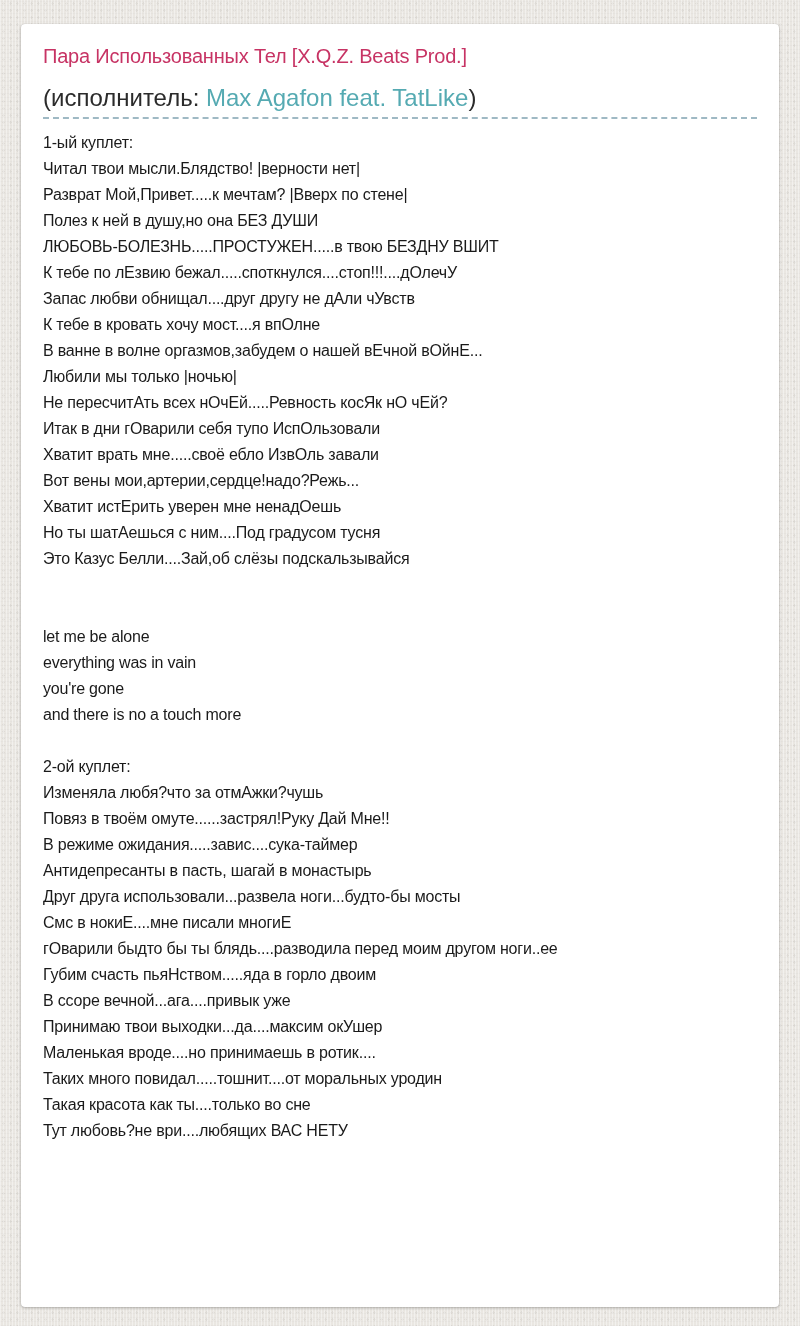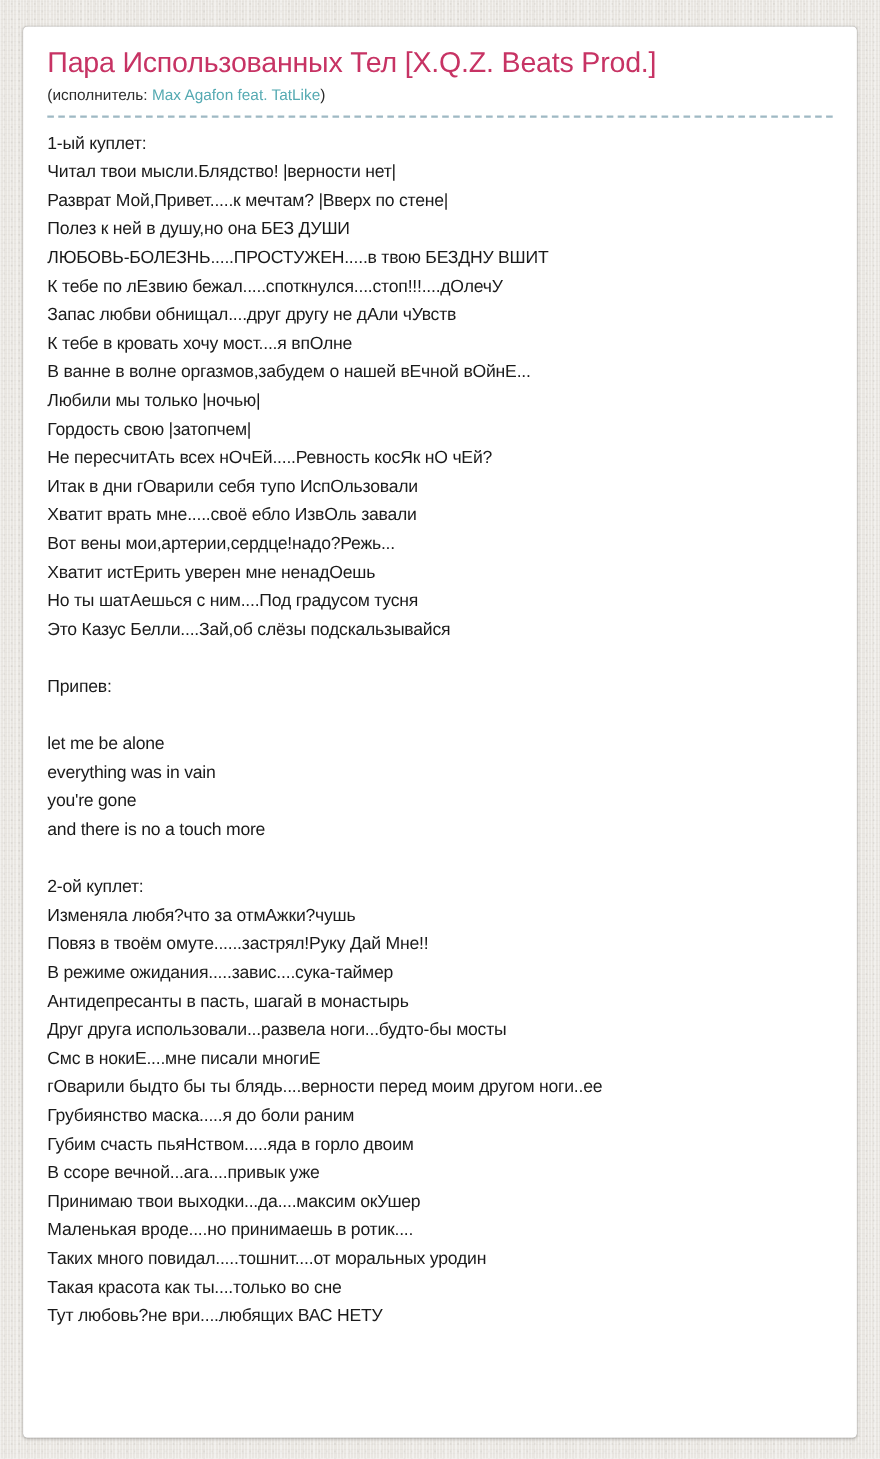--- a/index.html
+++ b/index.html
@@ -27,29 +27,29 @@
     position:absolute;
     left:21px; top:24px;
     width:758px; height:1283px;
     background:var(--card-background);
     border-radius:4px;
     box-shadow:0 1px 3px rgba(0,0,0,.28), 0 0 1px rgba(0,0,0,.15);
     padding:17px 22px 0 22px;
     overflow:hidden;
   }
   .page-title{
-    font-size:26px;
+    font-size:20px;
     line-height:30px;
     font-weight:normal;
     color:var(--title);
     letter-spacing:-0.2px;
-    margin-bottom:4px;
+    margin-bottom:16px;
   }
   .artist-line{
-    font-size:14px;
+    font-size:24px;
     line-height:22px;
     color:#2b2b2b;
     padding-bottom:8px;
     border-bottom:2px dashed var(--divider-dots);
   }
   .artist-link{
     color:var(--artist-link);
     text-decoration:none;
     cursor:pointer;
   }
@@ -77,45 +77,42 @@
       <div class="lyr-line">1-ый куплет:</div>
       <div class="lyr-line">Читал твои мысли.Блядство! |верности нет|</div>
       <div class="lyr-line">Разврат Мой,Привет.....к мечтам? |Вверх по стене|</div>
       <div class="lyr-line">Полез к ней в душу,но она БЕЗ ДУШИ</div>
       <div class="lyr-line">ЛЮБОВЬ-БОЛЕЗНЬ.....ПРОСТУЖЕН.....в твою БЕЗДНУ ВШИТ</div>
       <div class="lyr-line">К тебе по лЕзвию бежал.....споткнулся....стоп!!!....дОлечУ</div>
       <div class="lyr-line">Запас любви обнищал....друг другу не дАли чУвств</div>
       <div class="lyr-line">К тебе в кровать хочу мост....я впОлне</div>
       <div class="lyr-line">В ванне в волне оргазмов,забудем о нашей вЕчной вОйнЕ...</div>
       <div class="lyr-line">Любили мы только |ночью|</div>
-      <div class="lyr-line">Гордость свою |затопчем|</div>
       <div class="lyr-line">Не пересчитАть всех нОчЕй.....Ревность косЯк нО чЕй?</div>
       <div class="lyr-line">Итак в дни гОварили себя тупо ИспОльзовали</div>
       <div class="lyr-line">Хватит врать мне.....своё ебло ИзвОль завали</div>
       <div class="lyr-line">Вот вены мои,артерии,сердце!надо?Режь...</div>
       <div class="lyr-line">Хватит истЕрить уверен мне ненадОешь</div>
       <div class="lyr-line">Но ты шатАешься с ним....Под градусом тусня</div>
       <div class="lyr-line">Это Казус Белли....Зай,об слёзы подскальзывайся</div>
       <div class="lyr-line">&nbsp;</div>
-      <div class="lyr-line">Припев:</div>
       <div class="lyr-line">&nbsp;</div>
       <div class="lyr-line">let me be alone</div>
       <div class="lyr-line">everything was in vain</div>
       <div class="lyr-line">you're gone</div>
       <div class="lyr-line">and there is no a touch more</div>
       <div class="lyr-line">&nbsp;</div>
       <div class="lyr-line">2-ой куплет:</div>
       <div class="lyr-line">Изменяла любя?что за отмАжки?чушь</div>
       <div class="lyr-line">Повяз в твоём омуте......застрял!Руку Дай Мне!!</div>
       <div class="lyr-line">В режиме ожидания.....завис....сука-таймер</div>
       <div class="lyr-line">Антидепресанты в пасть, шагай в монастырь</div>
       <div class="lyr-line">Друг друга использовали...развела ноги...будто-бы мосты</div>
       <div class="lyr-line">Смс в нокиЕ....мне писали многиЕ</div>
-      <div class="lyr-line">гОварили быдто бы ты блядь....верности перед моим другом ноги..ее</div>
-      <div class="lyr-line">Грубиянство маска.....я до боли раним</div>
+      <div class="lyr-line">гОварили быдто бы ты блядь....разводила перед моим другом ноги..ее</div>
       <div class="lyr-line">Губим счасть пьяНством.....яда в горло двоим</div>
       <div class="lyr-line">В ссоре вечной...ага....привык уже</div>
       <div class="lyr-line">Принимаю твои выходки...да....максим окУшер</div>
       <div class="lyr-line">Маленькая вроде....но принимаешь в ротик....</div>
       <div class="lyr-line">Таких много повидал.....тошнит....от моральных уродин</div>
       <div class="lyr-line">Такая красота как ты....только во сне</div>
       <div class="lyr-line">Тут любовь?не ври....любящих ВАС НЕТУ</div>
     </div>
 </div>
 

